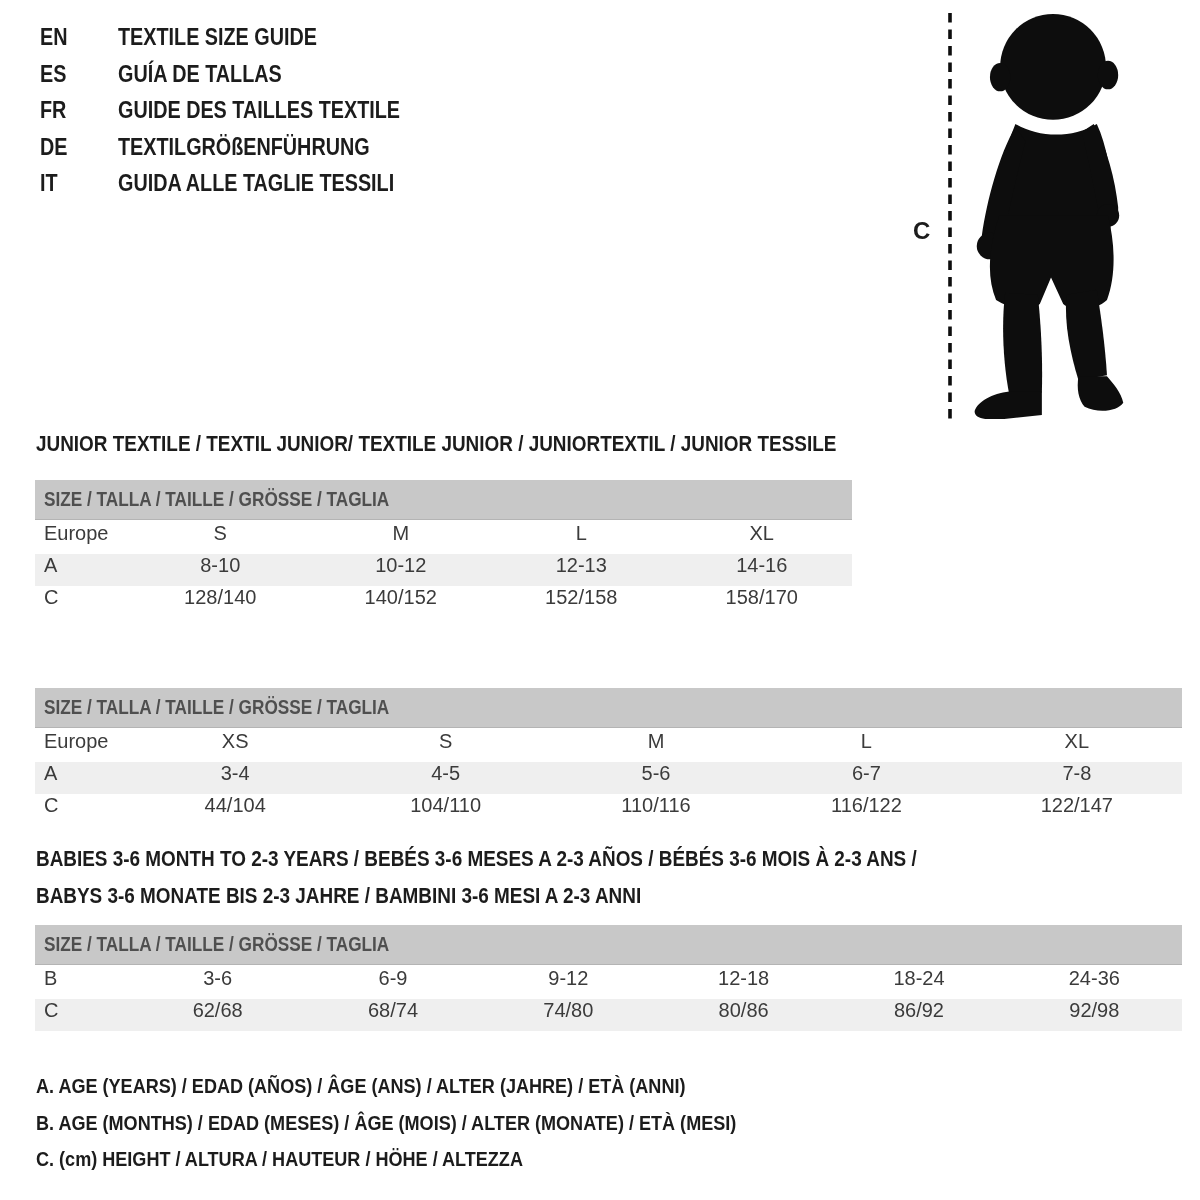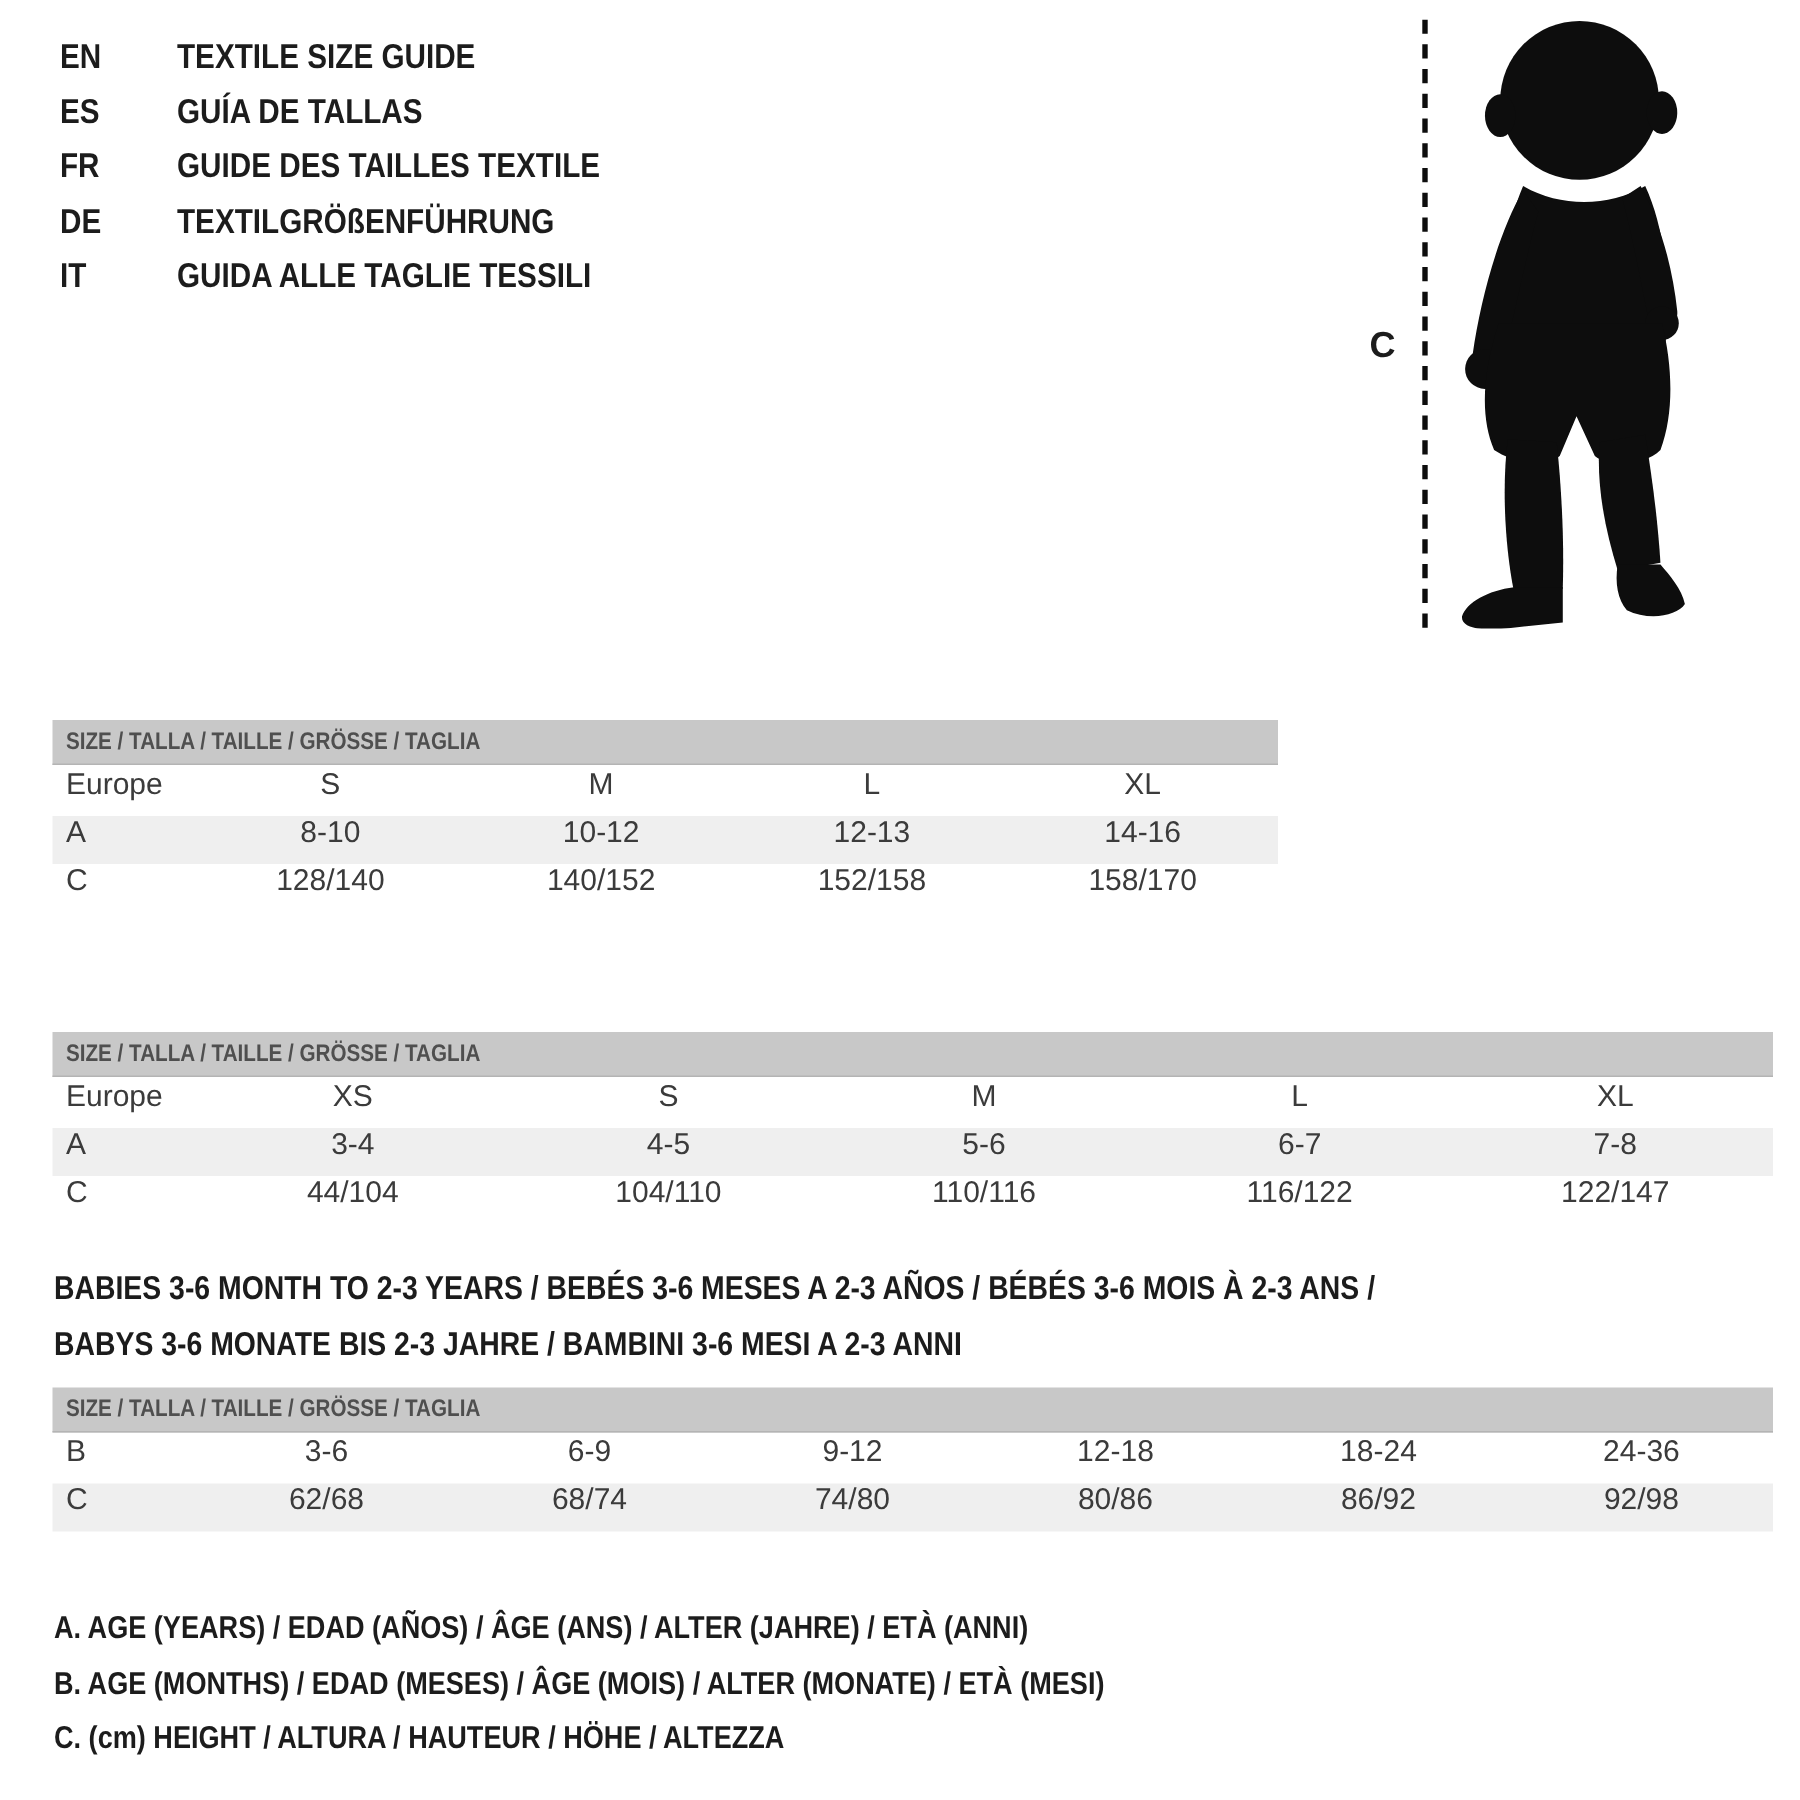--- a/index.html
+++ b/index.html
@@ -45,25 +45,25 @@
   #babies-title   { top: 841px; }
   .sub-a { font-size: 14px; position: relative; top: 4px; }
 
   
   .size-table { position: absolute; left: 35px; }
   #junior-table   { top: 480px; width: 817px; }
   #children-table { top: 688px; width: 1147px; }
   #babies-table   { top: 925px; width: 1147px; }
 
   .size-bar {
-    height: 30px; background: var(--bar-bg, #c8c8c8);
+    height: 40px; background: var(--bar-bg, #c8c8c8);
     border-bottom: 1px solid #b4b4b4;
     display: flex; align-items: center;
     padding-left: 9px; box-sizing: border-box;
-    font-size: 16px; font-weight: bold; color: var(--bar-ink, #4f4f4f);
+    font-size: 20px; font-weight: bold; color: var(--bar-ink, #4f4f4f);
     margin-bottom: 2px;
   }
   .trow { display: flex; height: 32px;
           font-size: 20px; color: var(--cell-ink, #3b3b3b); }
   .trow.shaded { background: var(--row-shade, #efefef); }
   .tlabel { width: 86px; padding-left: 9px; flex: none; text-align: left; }
   .tcell { flex: 1; text-align: center; }
 
   
   .legend { position: absolute; left: 36px; top: 1068px;
@@ -113,20 +113,23 @@
       <path d="M133,110 C146,134 154,164 157,192 C158,208 143,213 138,197 C133,171 127,141 121,118 Z"></path>
       <circle cx="147" cy="200" r="11"></circle>
       <path d="M40,200 C29,234 28,262 37,283 C52,293 72,294 80,287 L91,261 L103,287 C112,295 136,293 146,283 C155,259 154,228 147,200 Z"></path>
       <path d="M46,276 C42,306 44,346 50,376 L82,374 C83,340 81,306 78,278 Z"></path>
       <path d="M106,278 C104,308 110,336 118,362 L146,357 C144,326 140,298 136,273 Z"></path>
       <path d="M50,373 C33,375 19,383 16,392 C15,399 27,402 45,400 L82,396 L82,373 Z"></path>
       <path d="M118,358 C116,370 118,381 124,388 C138,395 157,392 162,384 C160,374 152,365 146,358 Z"></path>
     </g>
   </svg>
 
+  <div class="section-title" id="junior-title">
+    <span class="cond">JUNIOR TEXTILE / TEXTIL JUNIOR/ TEXTILE JUNIOR / JUNIORTEXTIL / JUNIOR TESSILE</span>
+  </div>
   <div class="size-table" id="junior-table">
     <div class="size-bar">
       <span class="cond">SIZE / TALLA / TAILLE / GRÖSSE / TAGLIA</span>
     </div>
     <div>
         <div class="trow">
           <div class="tlabel">Europe</div>
           <div class="tcell">S</div>
           <div class="tcell">M</div>
           <div class="tcell">L</div>

